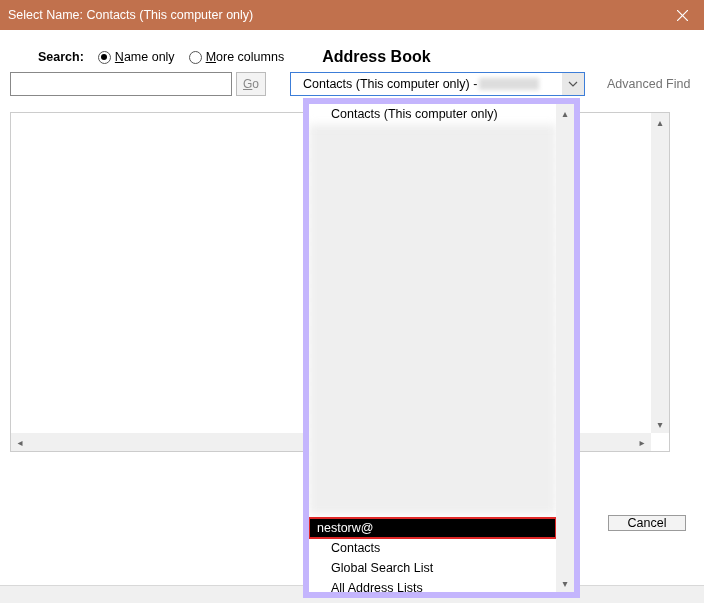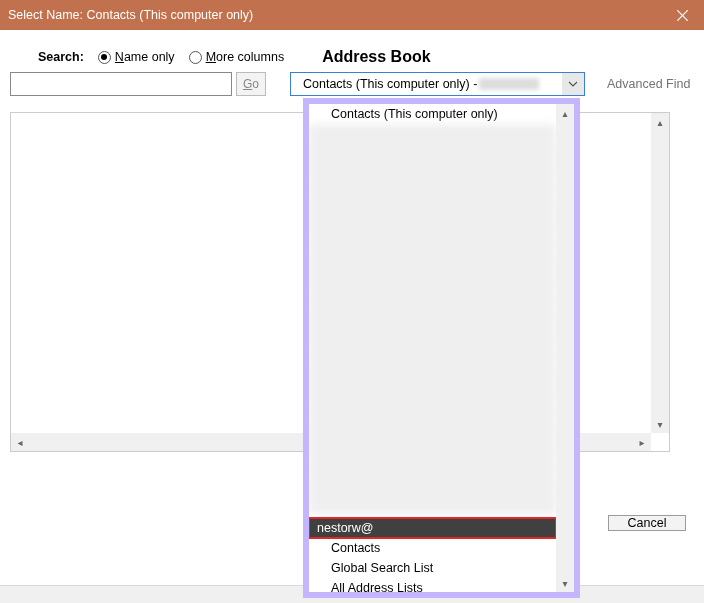--- a/index.html
+++ b/index.html
@@ -71,21 +71,21 @@
   .dropdown {
     position:absolute; left:291px; top:98px; width:277px; height:500px;
     border:6px solid #c4b5fd; background:#fff; z-index:50;
     display:flex;
     margin-left:12px;
   }
   .dd-list { flex:1; overflow:hidden; font-size:12.5px; position:relative; }
   .dd-item { padding:3px 8px; white-space:nowrap; cursor:pointer; }
   .dd-item.indent1 { padding-left:22px; }
   .dd-item.indent2 { padding-left:36px; }
-  .dd-item.sel { background:#404040; color:#fff; position:relative; outline:2px solid #E02828; outline-offset:-1px; }
+  .dd-item.sel { background:#000000; color:#fff; position:relative; outline:2px solid #E02828; outline-offset:-1px; }
   .dd-blur {
     position:absolute; left:0; right:0; top:20px; height:390px;
     background:repeating-linear-gradient(180deg,#f4f4f4 0 2px,#eee 2px 14px);
     filter:blur(4px);
   }
   .dd-scroll {
     width:18px; background:#f0f0f0; display:flex; flex-direction:column; align-items:center;
   }
   .dd-scroll .sarrow { height:18px; width:100%; display:flex; align-items:center; justify-content:center; font-size:10px; color:#666;}
   .dd-scroll .track { flex:1; position:relative; }

